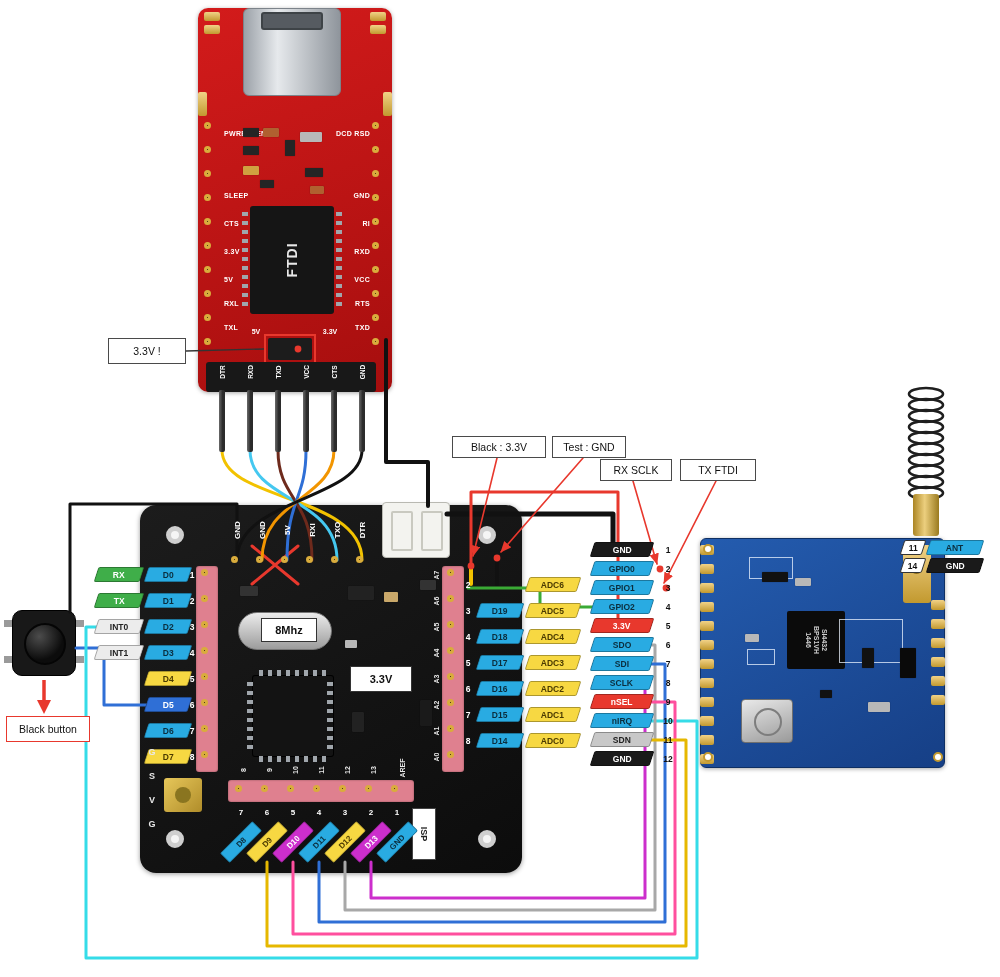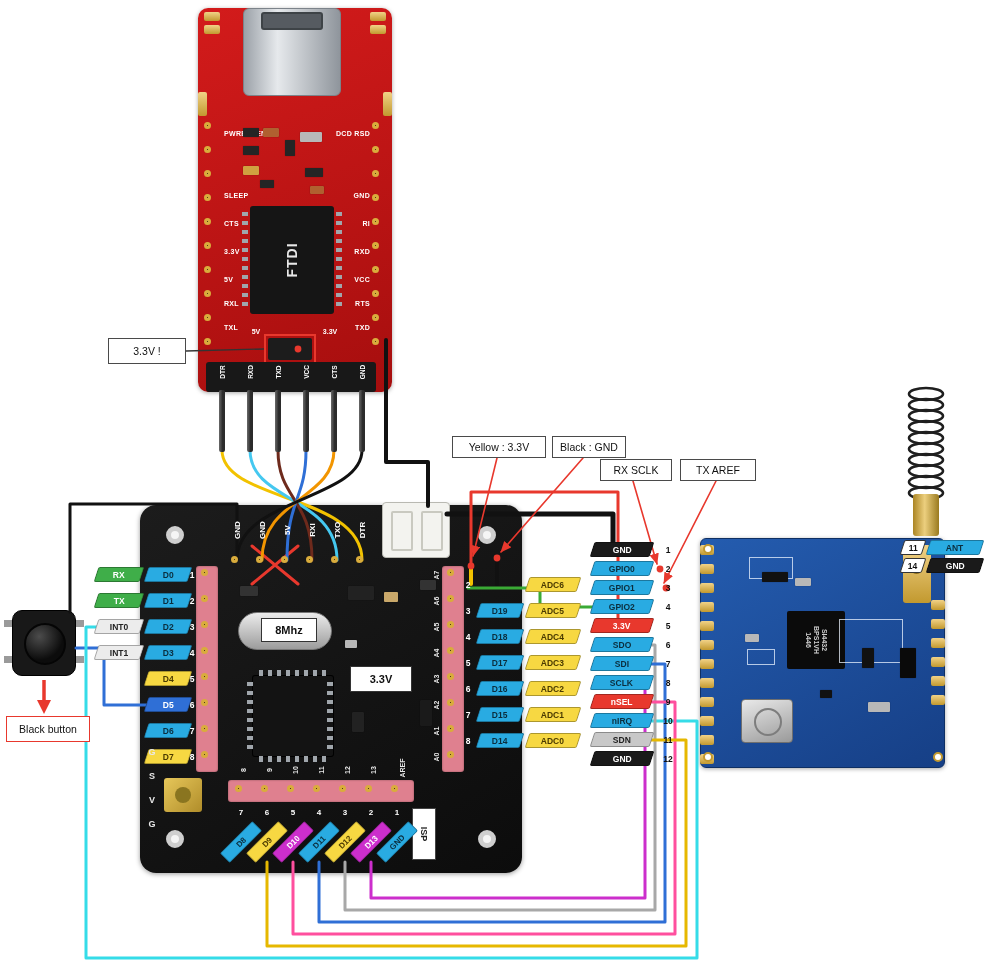--- a/index.html
+++ b/index.html
@@ -150,24 +150,24 @@
       <ellipse cx="926" cy="427" rx="17" ry="6" fill="none" stroke="#1f1f1f" stroke-width="2.6"></ellipse>
       <ellipse cx="926" cy="438" rx="17" ry="6" fill="none" stroke="#1f1f1f" stroke-width="2.6"></ellipse>
       <ellipse cx="926" cy="449" rx="17" ry="6" fill="none" stroke="#1f1f1f" stroke-width="2.6"></ellipse>
       <ellipse cx="926" cy="460" rx="17" ry="6" fill="none" stroke="#1f1f1f" stroke-width="2.6"></ellipse>
       <ellipse cx="926" cy="471" rx="17" ry="6" fill="none" stroke="#1f1f1f" stroke-width="2.6"></ellipse>
       <ellipse cx="926" cy="482" rx="17" ry="6" fill="none" stroke="#1f1f1f" stroke-width="2.6"></ellipse>
       <ellipse cx="926" cy="493" rx="17" ry="6" fill="none" stroke="#1f1f1f" stroke-width="2.6"></ellipse>
     </svg>
 
   <div class="callout" style="left:108px;top:338px;width:78px;height:26px">3.3V !</div>
-  <div class="callout" style="left:452px;top:436px;width:94px;height:22px">Yellow : 3.3V</div>
-  <div class="callout" style="left:552px;top:436px;width:74px;height:22px">Black : GND</div>
+  <div class="callout" style="left:452px;top:436px;width:94px;height:22px">Black : 3.3V</div>
+  <div class="callout" style="left:552px;top:436px;width:74px;height:22px">Test : GND</div>
   <div class="callout" style="left:600px;top:459px;width:72px;height:22px">RX SCLK</div>
-  <div class="callout" style="left:680px;top:459px;width:76px;height:22px">TX AREF</div>
+  <div class="callout" style="left:680px;top:459px;width:76px;height:22px">TX FTDI</div>
   <div class="callout" style="left:6px;top:716px;width:84px;height:26px;border:1.5px solid #e8382d">Black button</div>
 
 <div style="position: absolute; left: 913px; top: 494px; width: 26px; height: 42px; background: linear-gradient(90deg, rgb(171, 133, 36), rgb(236, 207, 126) 45%, rgb(154, 122, 32)); border-radius: 3px;"></div>
     <div style="position: absolute; left: 224px; top: 130px; font: bold 7px &quot;Liberation Sans&quot;, sans-serif; color: rgb(255, 255, 255); letter-spacing: 0.3px;">PWRENTEN</div>
     <div style="position: absolute; left: 224px; top: 192px; font: bold 7px &quot;Liberation Sans&quot;, sans-serif; color: rgb(255, 255, 255); letter-spacing: 0.3px;">SLEEP</div>
     <div style="position: absolute; left: 224px; top: 220px; font: bold 7px &quot;Liberation Sans&quot;, sans-serif; color: rgb(255, 255, 255); letter-spacing: 0.3px;">CTS</div>
     <div style="position: absolute; left: 224px; top: 248px; font: bold 7px &quot;Liberation Sans&quot;, sans-serif; color: rgb(255, 255, 255); letter-spacing: 0.3px;">3.3V</div>
     <div style="position: absolute; left: 224px; top: 276px; font: bold 7px &quot;Liberation Sans&quot;, sans-serif; color: rgb(255, 255, 255); letter-spacing: 0.3px;">5V</div>
     <div style="position: absolute; left: 224px; top: 300px; font: bold 7px &quot;Liberation Sans&quot;, sans-serif; color: rgb(255, 255, 255); letter-spacing: 0.3px;">RXL</div>
     <div style="position: absolute; left: 224px; top: 324px; font: bold 7px &quot;Liberation Sans&quot;, sans-serif; color: rgb(255, 255, 255); letter-spacing: 0.3px;">TXL</div>

